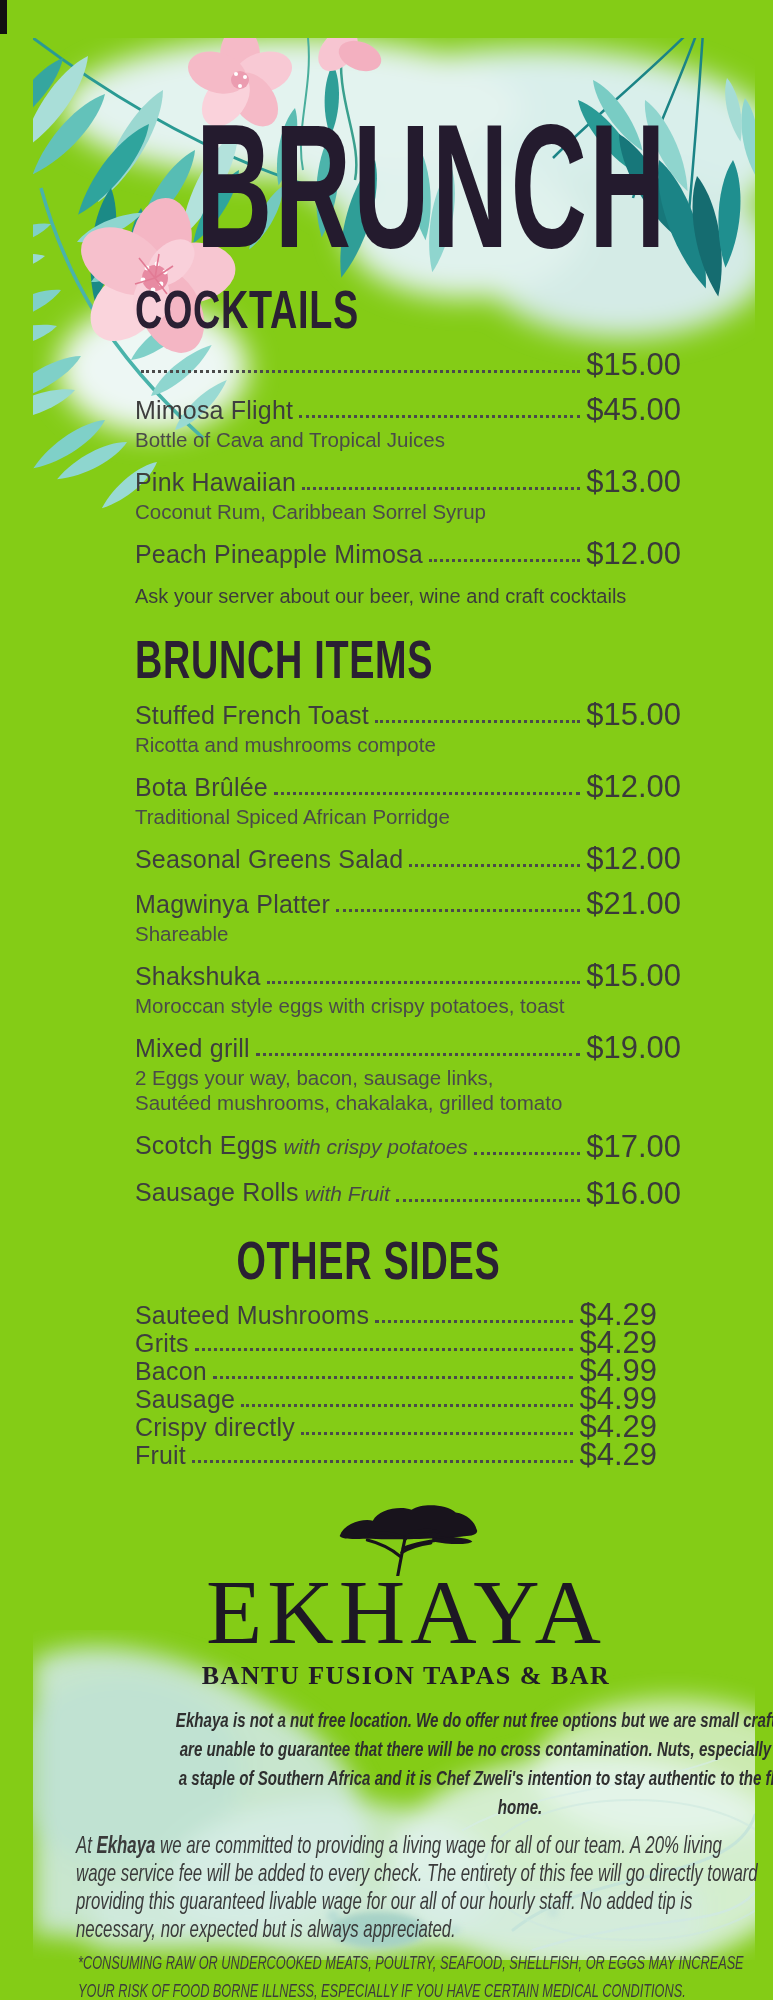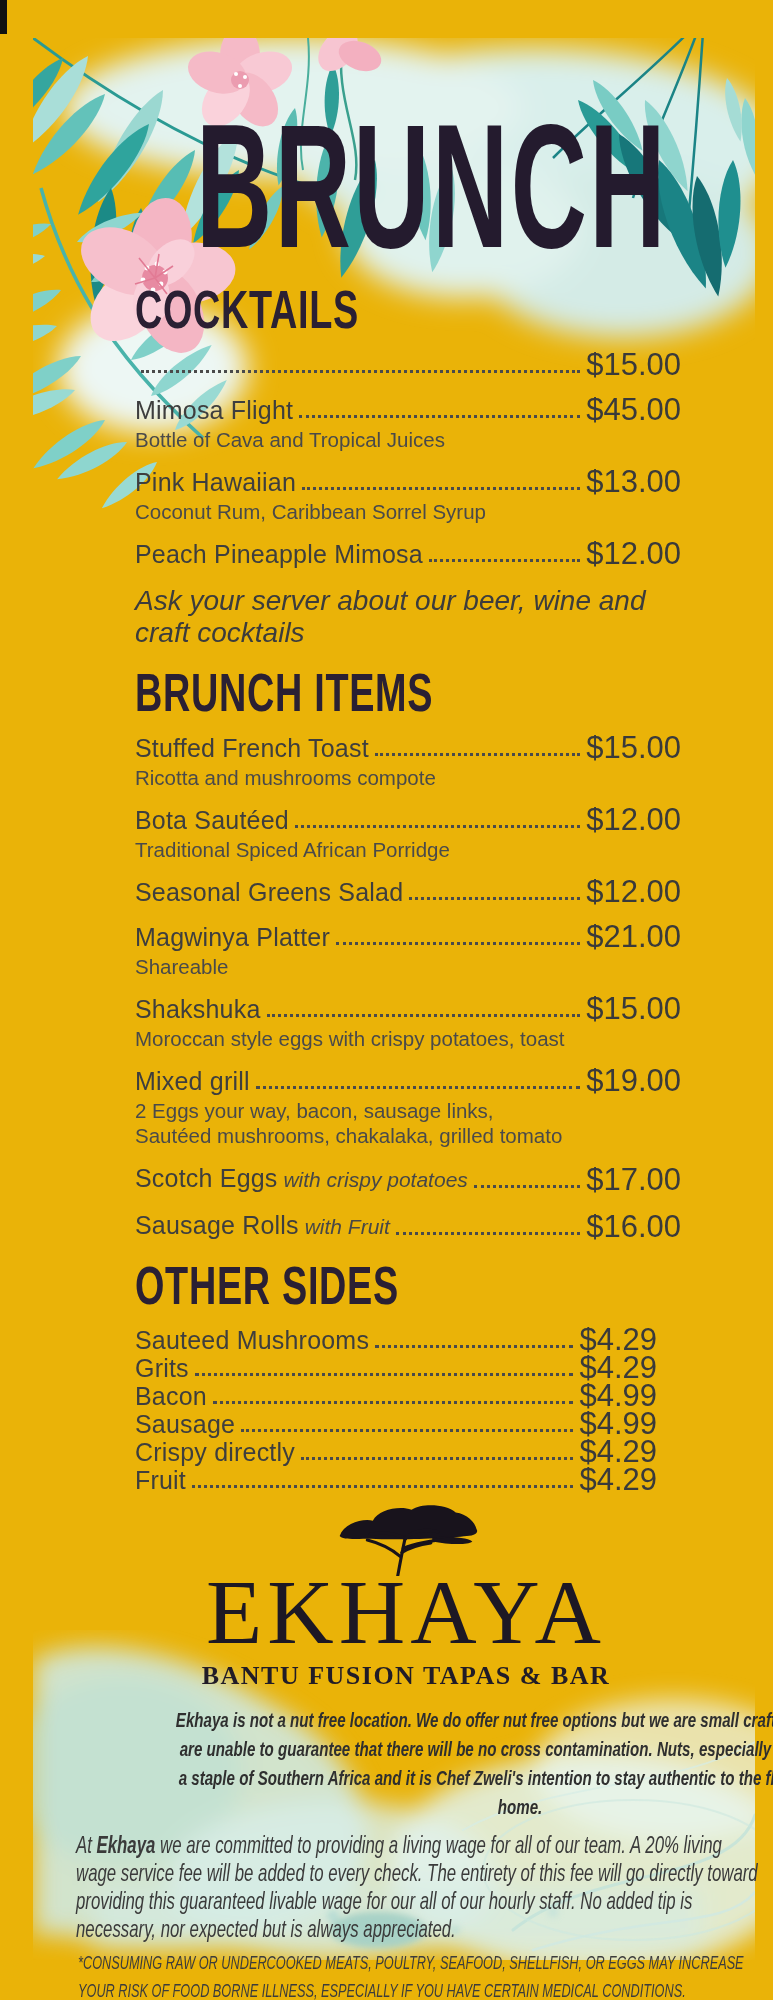--- a/index.html
+++ b/index.html
@@ -1,46 +1,46 @@
 <!DOCTYPE html>
 <html><head>
 <meta charset="utf-8">
 <title>Brunch Menu</title>
 <style>
   html,body{margin:0;padding:0;background:#ffffff;}
   .page{
-    position:relative; width:773px; height:2000px; background:#eab308;
+    position:relative; width:773px; height:2000px; background:#84cc16;
     overflow:hidden; font-family:"Liberation Sans","DejaVu Sans",sans-serif;
   }
   .corner-mark{position:absolute;left:0;top:0;width:7px;height:34px;background:#111;}
   
   .header-art{position:absolute;left:33px;top:38px;z-index:1;}
   .page-title{
     position:absolute;left:196px;top:98px;z-index:2;margin:0;
     font-size:176px;font-weight:700;line-height:1;letter-spacing:4px;
     color:#241b2e;transform:scaleX(0.60);transform-origin:left top;white-space:nowrap;
   }
   
   .menu{position:absolute;left:135px;top:282px;width:546px;z-index:3;}
   .section{margin:0;}
   .section-heading{
     margin:0 0 14px 0;font-size:54px;font-weight:700;line-height:1;
     letter-spacing:1px;color:#2a2033;transform:scaleX(0.70);
     transform-origin:left bottom;white-space:nowrap;
   }
-  .section + .section{margin-top:16px;}
+  .section + .section{margin-top:24px;}
   .menu-item{margin-bottom:15px;}
   .item-line{display:flex;align-items:flex-end;}
   .item-name{font-size:25px;line-height:30px;color:#3e3e3e;letter-spacing:0.2px;white-space:nowrap;}
   .name-note{font-size:21px;font-style:italic;color:#474747;letter-spacing:0;}
   .dots{flex:1;border-bottom:3px dotted #4a4a4a;margin:0 6px 7px 6px;min-width:18px;}
   .item-price{font-size:31px;line-height:30px;color:#3a3a3a;white-space:nowrap;}
   .item-desc{font-size:20.5px;line-height:25px;color:#4a4a4a;margin-top:2px;white-space:pre-line;}
-  .section-note{margin:16px 0 0 0;font-size:28px;font-style:italic;color:#3c3c3c;}
-  .sides{padding-right:24px;}
+  .section-note{margin:16px 0 0 0;font-size:20px;color:#3c3c3c;}
+  .sides{padding-right:24px;text-align:right;}
   .sides .menu-item{margin-bottom:0;}
   .sides .item-line{height:28px;}
   .sides .item-name,.sides .item-price{line-height:28px;}
   .sides .dots{margin-bottom:6px;}
   
   .watercolor{position:absolute;left:33px;top:1630px;z-index:1;}
   .footer{position:absolute;left:40px;top:1500px;width:732px;z-index:3;text-align:center;}
   .logo-tree{display:block;margin:0 auto;width:190px;height:76px;}
   .brand-name{
     margin:-10px 0 0 0;font-family:"Liberation Serif","DejaVu Serif",serif;
@@ -235,21 +235,21 @@
           <div class="menu-item">
             <div class="item-line">
               <span class="item-name">Stuffed  French Toast</span>
               <span class="dots"></span>
               <span class="item-price">$15.00</span>
             </div>
             <div class="item-desc">Ricotta and mushrooms compote</div>
           </div>
           <div class="menu-item">
             <div class="item-line">
-              <span class="item-name">Bota Sautéed</span>
+              <span class="item-name">Bota Brûlée</span>
               <span class="dots"></span>
               <span class="item-price">$12.00</span>
             </div>
             <div class="item-desc">Traditional Spiced African Porridge</div>
           </div>
           <div class="menu-item">
             <div class="item-line">
               <span class="item-name">Seasonal Greens Salad</span>
               <span class="dots"></span>
               <span class="item-price">$12.00</span>

